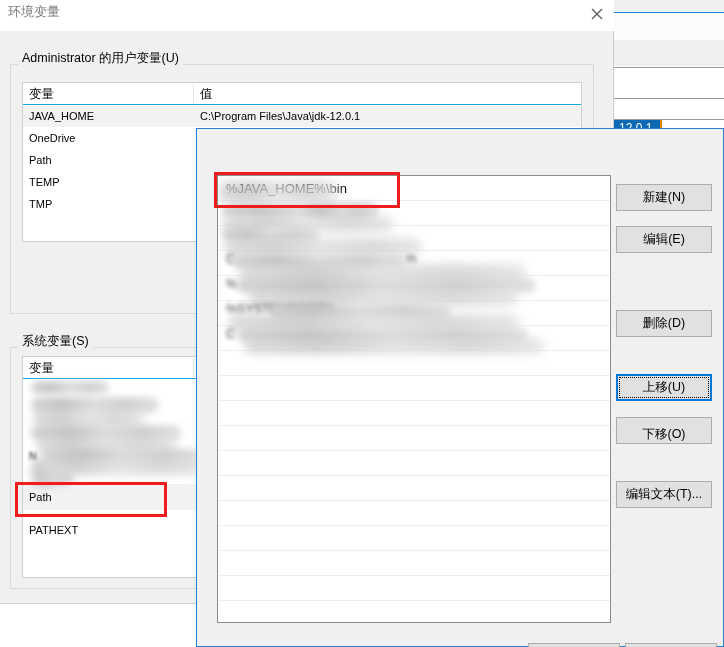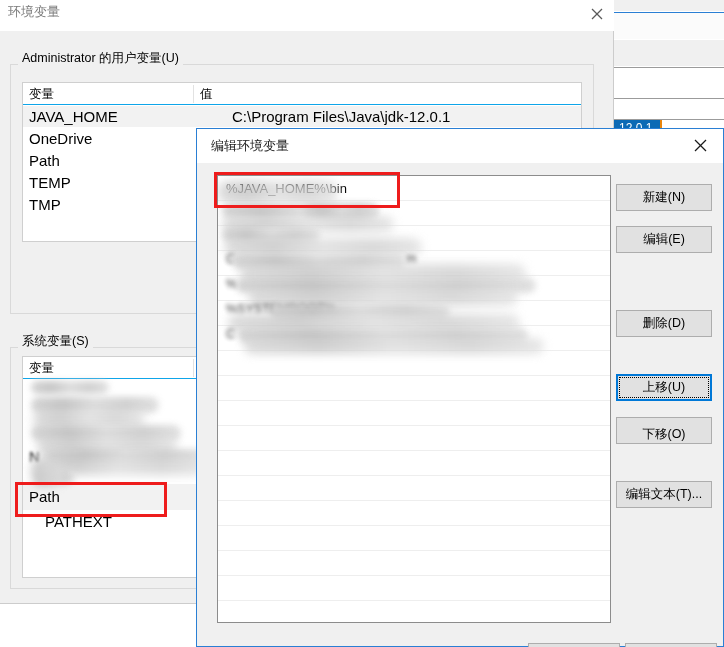--- a/index.html
+++ b/index.html
@@ -83,25 +83,25 @@
   .lv-header {
     position:absolute; left:0; top:0; right:0; height:22px;
     background:#ffffff; border-bottom:1px solid #0ea5e9;
   }
   .lv-th {
     position:absolute; top:3px; font-size:12.5px; color:#000; white-space:nowrap;
   }
   .lv-col-div { position:absolute; top:2px; width:1px; height:18px; background:#e2e2e2; }
   .lv-row {
     position:absolute; left:0; right:0; height:21px; line-height:21px;
-    font-size:15px; white-space:nowrap; overflow:hidden;
+    font-size:11px; white-space:nowrap; overflow:hidden;
   }
   .lv-row.sel { background:#f2f2f2; }
   .lv-name { position:absolute; left:6px; top:0; }
-  .lv-value { position:absolute; left:177px; top:0;margin-left:32px; }
+  .lv-value { position:absolute; left:177px; top:0; }
 
   
   .blob {
     position:absolute; border-radius:9px;
     background:linear-gradient(90deg,#d4d4d4,#c4c4c4,#dcdcdc,#cfcfcf,#e0e0e0);
     filter: blur(3px); opacity:.95;
   }
   .blob.soft { filter: blur(5px); opacity:.8; }
   .ghost-text {
     position:absolute; font-size:12.5px; color:#1a1a1a; white-space:nowrap;
@@ -236,48 +236,39 @@
       <div class="lv-row" style="top:67px;"></div>
       <div class="lv-row" style="top:89px;">
         <span class="lv-name" style="filter:blur(1.5px);">N</span>
       </div>
       <div class="lv-row" style="top:111px;"></div>
 
       <div class="lv-row sel" style="top:127px; height:26px; line-height:26px;">
         <span class="lv-name" style="top:0;">Path</span>
       </div>
       <div class="lv-row" style="top:153px; height:24px; line-height:24px;">
-        <span class="lv-name" style="top:0;margin-left:16px;">PATHEXT</span>
+        <span class="lv-name" style="top:8px;">PATHEXT</span>
       </div>
 
       <div class="blob" style="left:8px;  top:24px;  width:78px;  height:13px;"></div>
       <div class="blob" style="left:8px;  top:40px;  width:128px; height:16px;"></div>
       <div class="blob soft" style="left:10px; top:52px; width:112px; height:20px;"></div>
       <div class="blob" style="left:8px;  top:68px;  width:150px; height:16px;"></div>
       <div class="blob soft" style="left:14px; top:78px; width:140px; height:22px;"></div>
       <div class="blob" style="left:22px; top:92px;  width:160px; height:14px;"></div>
       <div class="blob soft" style="left:10px; top:100px; width:172px; height:18px;"></div>
       <div class="blob" style="left:12px; top:112px; width:40px;  height:16px;"></div>
       <div class="blob soft" style="left:8px;  top:104px; width:30px; height:26px;"></div>
     </div>
 
     <div class="redbox" style="left:15px; top:482px; width:152px; height:35px;"></div>
   </div>
 
   <div class="edit-dialog">
 
-    <div class="edit-titlebar">
-      <div class="edit-title">编辑环境变量</div>
-      <div class="edit-close">
-        <svg width="13" height="13" viewBox="0 0 13 13" aria-hidden="true">
-          <line x1="1" y1="1" x2="12" y2="12" stroke="#1a1a1a" stroke-width="1.3"></line>
-          <line x1="12" y1="1" x2="1" y2="12" stroke="#1a1a1a" stroke-width="1.3"></line>
-        </svg>
-      </div>
-    </div>
 
     <div class="edit-list">
       <div class="el-row" style="top:0;">
         <span class="txt">%JAVA_HOME%\bin</span>
       </div>
       <div class="el-row" style="top:25px;"></div>
       <div class="el-row" style="top:50px;"></div>
       <div class="el-row" style="top:75px;"></div>
       <div class="el-row" style="top:100px;"></div>
       <div class="el-row" style="top:125px;"></div>

